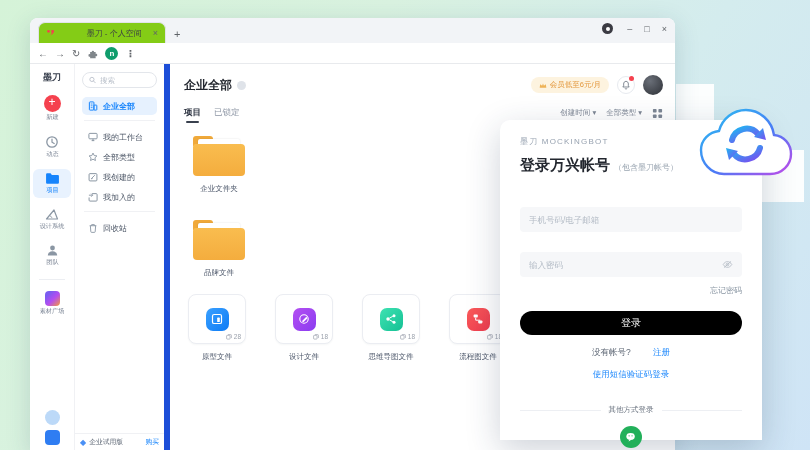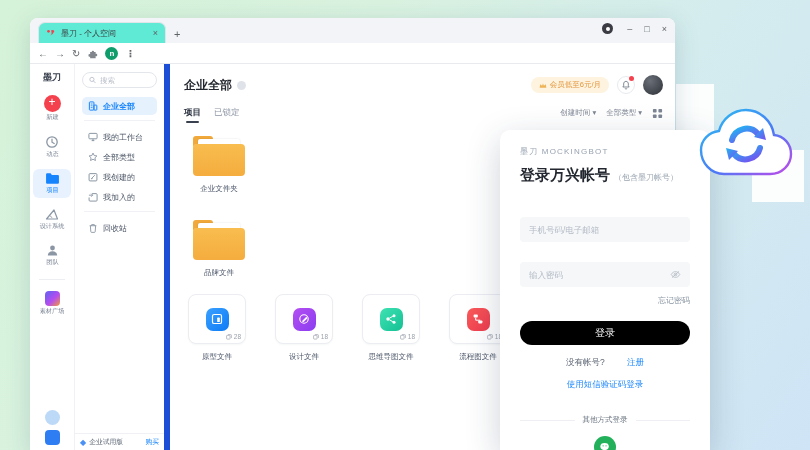--- a/index.html
+++ b/index.html
@@ -10,22 +10,22 @@
 
   
   .deco-sq { position:absolute; background:#ffffff; opacity:.92; }
   .deco-a { left:676px; top:84px; width:38px; height:66px; }
   .deco-b { left:752px; top:150px; width:52px; height:52px; }
 
   
   .browser { position:absolute; left:30px; top:18px; width:645px; height:432px;
     background:#fff; border-radius:8px 8px 0 0; box-shadow:0 6px 24px rgba(40,70,100,.18); z-index:10; display:flex; flex-direction:column; }
   .tabstrip { height:25px; background:#f2f4f7; border-radius:8px 8px 0 0; display:flex; align-items:flex-end; padding:0 8px; position:relative; }
-  .tab { width:128px; height:21px; background:#5eead4; border:1px solid #e1e4e8; border-bottom:none; border-radius:7px 7px 0 0;
-    display:flex; align-items:center; gap:5px; padding:0 7px; font-size:8px; color:#3c4043; }
+  .tab { width:128px; height:21px; background:#84cc16; border:1px solid #e1e4e8; border-bottom:none; border-radius:7px 7px 0 0;
+    display:flex; align-items:center; gap:11px; padding:0 7px; font-size:8px; color:#3c4043;text-align:right; }
   .tab-title { flex:1; white-space:nowrap; overflow:hidden; }
   .tab-close { color:#5f6368; font-size:9px; cursor:default; }
   .newtab { margin:0 0 3px 8px; font-size:11px; color:#5f6368; }
   .winctl { position:absolute; right:8px; top:5px; display:flex; align-items:center; gap:12px; font-size:9px; color:#5f6368; }
   .ext-dot { width:11px; height:11px; border-radius:50%; background:#3b3b43; position:relative; margin-right:2px; }
   .ext-dot:after { content:''; position:absolute; left:3.5px; top:3.5px; width:4px; height:4px; border-radius:50%; background:#fff; }
   .addressbar { height:21px; background:#fff; border-bottom:1px solid #e8eaed; display:flex; align-items:center; padding:0 8px; gap:7px; }
   .nav-glyph { font-size:10px; color:#5f6368; }
   .urlfield { flex:1; height:15px; background:#f1f3f4; border-radius:8px; display:flex; align-items:center; gap:5px; padding:0 8px; }
   .url-text { font-size:8.5px; color:#202124; }
@@ -83,21 +83,21 @@
   .file-card { width:58px; height:50px; background:#fff; border:1px solid #ebedf2; border-radius:8px; position:relative;
     display:flex; align-items:center; justify-content:center; box-shadow:0 1px 2px rgba(30,40,60,.04); }
   .fic { width:23px; height:23px; border-radius:7px; display:flex; align-items:center; justify-content:center; }
   .fic-proto { background:linear-gradient(135deg,#3aa0ff,#0d7bf5); }
   .fic-design { background:linear-gradient(135deg,#b44ff2,#8a3cf0); }
   .fic-mind { background:linear-gradient(135deg,#3fe2b2,#14c094); }
   .fic-flow { background:linear-gradient(135deg,#fa5b5b,#ee3a4d); }
   .badge { position:absolute; right:4px; bottom:3px; display:flex; align-items:center; gap:2px; font-size:6.5px; color:#9aa0ab; }
 
   
-  .modal { position:absolute; left:500px; top:130px; width:210px; height:320px; background:#fff; border-radius:10px 10px 0 0;
+  .modal { position:absolute; left:500px; top:120px; width:262px; height:320px; background:#fff; border-radius:10px 10px 0 0;
     box-shadow:0 10px 34px rgba(30,50,80,.22); z-index:40; padding:16px 20px 0; }
   .lm-brand { font-size:8px; letter-spacing:1.2px; color:#97a2b0; }
   .lm-titlerow { display:flex; align-items:baseline; gap:4px; margin-top:9px; }
   .lm-title { font-size:15px; font-weight:bold; color:#23272f; }
   .lm-note { font-size:8px; color:#9aa5b1; }
   .lm-input { margin-top:0; height:25px; background:#f6f7f9; border-radius:4px; display:flex; align-items:center; padding:0 9px; }
   .lm-input input { flex:1; border:none; outline:none; background:transparent; font-size:8.5px; color:#333; }
   .lm-input input::placeholder { color:#b4bcc6; }
   .gap-big { margin-top:32px; }
   .gap-sm { margin-top:20px; }

